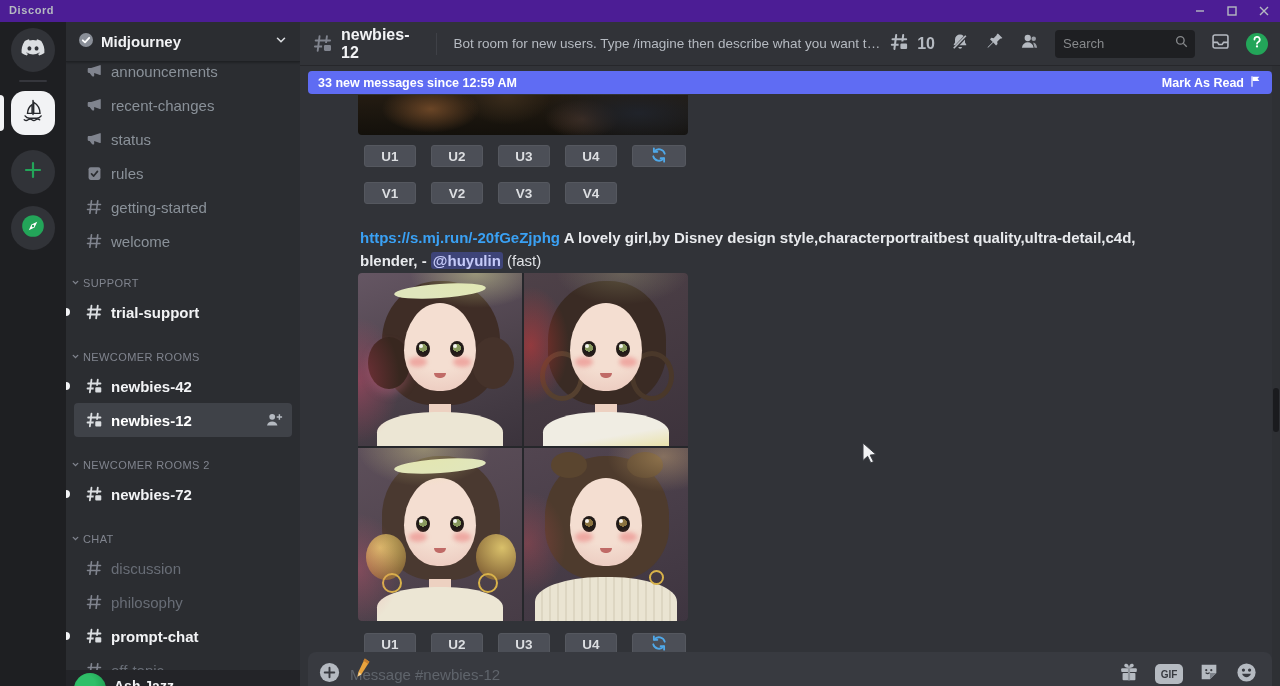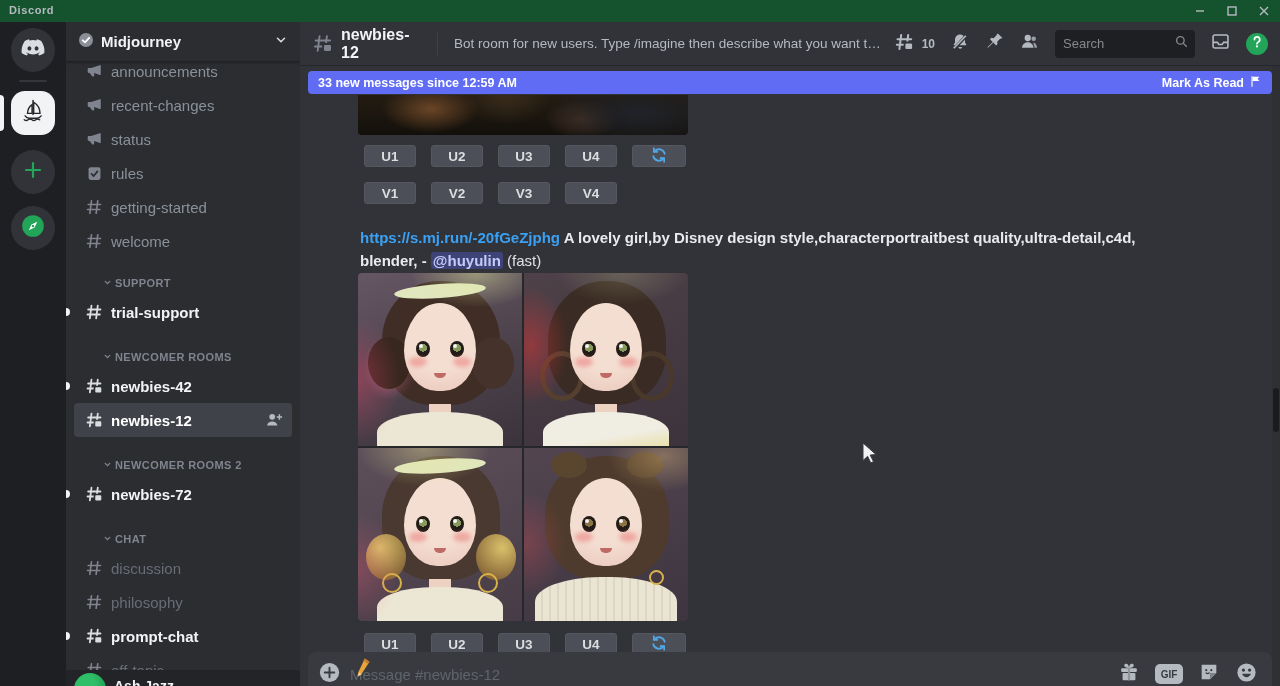--- a/index.html
+++ b/index.html
@@ -1,21 +1,21 @@
 <!DOCTYPE html>
 <html><head>
 <meta charset="utf-8">
 <style>
   * { box-sizing: border-box; margin: 0; padding: 0; }
   html,body { width:1280px; height:686px; overflow:hidden; background:#1e1f22;
     font-family:"Liberation Sans", sans-serif; }
   .frame { position:relative; width:1280px; height:686px; background:#1e1f22; overflow:hidden; }
 
   
-  .titlebar { position:absolute; inset:0 0 auto 0; height:22px; background:#14532d; z-index:20; }
+  .titlebar { position:absolute; inset:0 0 auto 0; height:22px; background:#4c1d95; z-index:20; }
   .app-name { position:absolute; left:9px; top:4px; font-size:11px; font-weight:700; color:#b5bac1; letter-spacing:.6px; }
   .win-controls { position:absolute; right:10px; top:0; height:22px; display:flex; gap:20px; align-items:center; color:#b5bac1; }
   .win-controls span { display:flex; }
 
   
   .rail { position:absolute; left:0; top:22px; bottom:0; width:66px; background:#1e1f22; z-index:10; }
   .rail-btn { position:absolute; left:11px; width:44px; height:44px; border-radius:50%;
     background:#313338; display:flex; align-items:center; justify-content:center; cursor:pointer; }
   .rail-home { top:6px; }
   .rail-server { top:69px; background:#f2f3f5; border-radius:14px; }
@@ -38,39 +38,39 @@
   .ch-row.first { margin-top:-8px; }
   .ch-row.unread { color:#f2f3f5; font-weight:600; }
   .ch-row.unread .ico { color:#dbdee1; }
   .ch-row.muted { color:#686d76; }
   .ch-row.selected { background:#3f4248; border-radius:4px; margin:0 8px; padding:0 8px 0 10px; color:#fff; font-weight:600; }
   .ch-row.selected .ico { color:#dbdee1; }
   .ch-row .grow { flex:1; }
   .dot { position:absolute; left:0; top:50%; transform:translateY(-50%); width:4px; height:8px;
     border-radius:0 4px 4px 0; background:#f2f3f5; }
   .cat-row { display:flex; align-items:center; height:24px; padding:0 8px 0 5px; gap:3px;
-    color:#80848e; font-size:11px; font-weight:700; letter-spacing:.4px; text-transform:uppercase; cursor:pointer;margin-left:32px; }
+    color:#80848e; font-size:11px; font-weight:400; letter-spacing:.4px; text-transform:uppercase; cursor:pointer; }
   .mt13 { margin-top:13px; } .mt16 { margin-top:16px; }
   .user-panel { position:absolute; left:0; right:0; bottom:-24px; height:40px; background:#232428; z-index:5;
     display:flex; align-items:flex-start; padding:3px 8px; gap:8px; }
   .avatar { width:32px; height:32px; border-radius:50%; background:#23a559;
     background:radial-gradient(circle at 38% 35%, #2fbf68 30%, #1f9e51 75%); flex:none; }
   .uname { font-size:14px; font-weight:700; color:#f2f3f5; padding-top:5px; }
 
   
   .main { position:absolute; left:300px; top:22px; right:0; bottom:0; background:#313338; }
   .topbar { position:absolute; inset:0 0 auto 0; height:44px; display:flex; align-items:center;
     padding:0 12px; gap:8px; border-bottom:1px solid #26272b; background:#313338; z-index:8; }
   .tb-hash { color:#80848e; display:flex; }
   .tb-name { color:#f2f3f5; font-size:16px; font-weight:700; margin-left:0px; }
   .tb-divider { width:1px; height:22px; background:#3f4147; margin:0 8px; }
   .tb-topic { color:#b5bac1; font-size:13.5px; max-width:452px; overflow:hidden; white-space:nowrap; text-overflow:ellipsis; cursor:pointer; }
   .tb-right { margin-left:auto; display:flex; align-items:center; gap:15px; color:#b5bac1; }
   .tb-icon { display:flex; align-items:center; cursor:pointer; color:#b5bac1; }
-  .tb-threads { display:flex; align-items:center; gap:8px; font-size:12px; font-weight:600; color:#b5bac1; cursor:pointer; }
+  .tb-threads { display:flex; align-items:center; gap:8px; font-size:16px; font-weight:600; color:#b5bac1; cursor:pointer; }
   .searchbox { width:140px; height:28px; background:#1e1f22; border-radius:4px; display:flex;
     align-items:center; padding:0 6px 0 8px; gap:4px; color:#87898c; }
   .searchbox input { flex:1; min-width:0; background:transparent; border:none; outline:none;
     font-family:inherit; font-size:13px; color:#dbdee1; }
   .searchbox input::placeholder { color:#87898c; }
   .help-circle { width:22px; height:22px; border-radius:50%; background:#23a559; display:flex;
     align-items:center; justify-content:center; cursor:pointer; }
 
   
   .banner { position:absolute; left:8px; right:8px; top:49px; height:23px; background:#5f6cf3;

